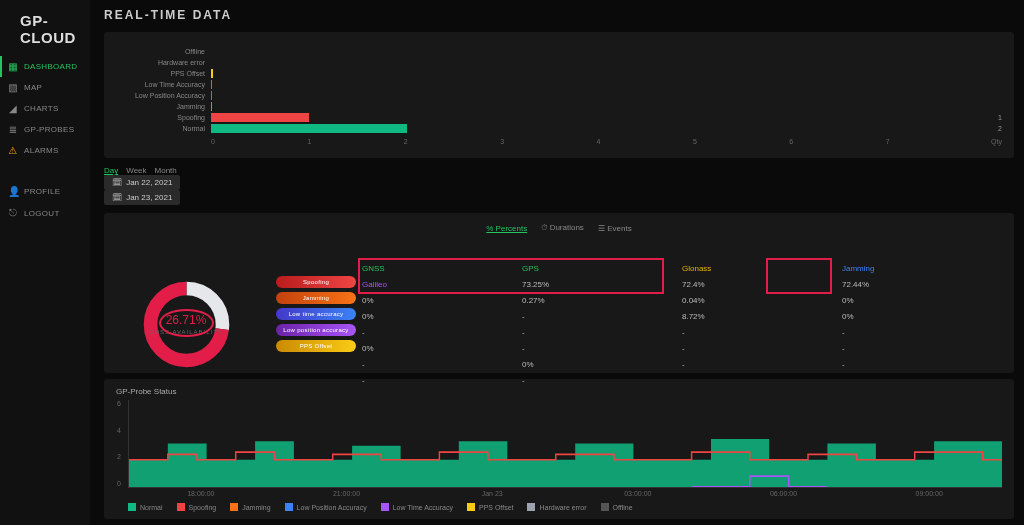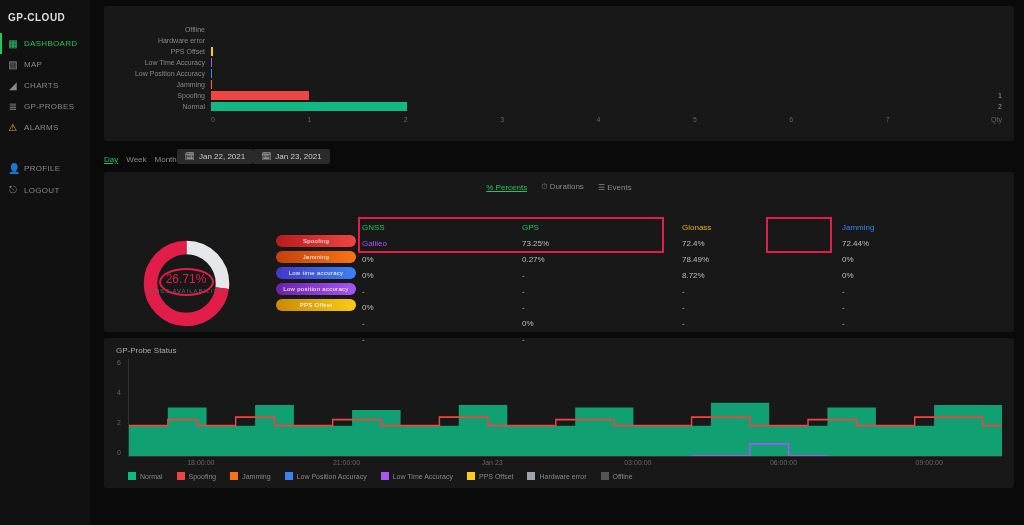--- a/index.html
+++ b/index.html
@@ -17,23 +17,23 @@
 .sidebar {
   width: 90px;
   background: #111;
   display: flex;
   flex-direction: column;
   padding-top: 6px;
 }
 .logo {
   color: #ddd;
   font-weight: 600;
-  font-size: 10px;
+  font-size: 15px;
   letter-spacing: 0.5px;
-  padding: 6px 8px 10px 8px;
+  padding: 6px 8px 10px 20px;
 }
 .nav-item {
   display: flex;
   align-items: center;
   gap: 6px;
   padding: 5px 8px;
   color: #888;
   font-size: 8px;
   letter-spacing: 0.3px;
   cursor: pointer;
@@ -72,21 +72,21 @@
 .donut-label .sub { color: #666; font-size: 6px; letter-spacing: 1px; margin-top: 2px; }
 .rt-bars { flex: 1; display: flex; flex-direction: column; gap: 2px; }
 .rt-bar-row { display: flex; align-items: center; height: 11px; }
 .rt-bar-label { width: 95px; text-align: right; color: #888; font-size: 7px; padding-right: 6px; }
 .rt-bar-track { flex: 1; height: 9px; position: relative; }
 .rt-bar-seg { height: 100%; }
 .rt-bar-val { color: #999; font-size: 7px; margin-left: 4px; }
 .rt-axis { display: flex; margin-left: 95px; margin-top: 2px; font-size: 7px; color: #666; }
 .rt-axis span { flex: 1; }
 
-.controls-row { display: flex; align-items: flex-end; gap: 0; font-size: 8px; padding: 2px 0; }
+.controls-row { display: flex; align-items: flex-start; gap: 0; font-size: 8px; padding: 2px 0; flex-direction: column; }
 .period-tabs { display: flex; gap: 8px; }
 .period-tab { color: #888; text-decoration: none; cursor: pointer; }
 .period-tab.active { color: #22c55e; text-decoration: underline; }
 .date-pill { background: #2a2a2a; color: #ccc; padding: 3px 8px; border-radius: 2px; font-size: 8px; display: flex; align-items: center; gap: 4px;}
 
 .avail-panel { display: flex; flex-direction: column; gap: 21px; height: 160px; }
 .view-tabs { display: flex; gap: 14px; justify-content: center; font-size: 8px; padding: 2px 0 6px 0; }
 .view-tab { color: #888; cursor: pointer; display: flex; align-items: center; gap: 3px;}
 .view-tab.active { color: #22c55e; text-decoration: underline; }
 .avail-body { display: flex; gap: 20px; }
@@ -156,20 +156,21 @@
         <span>PROFILE</span>
       </div>
       <div class="nav-item">
         <span class="icon">⎋</span>
         <span>LOGOUT</span>
       </div>
     </div>
 </div>
 
 <div class="main">
+  <div class="title">REAL-TIME DATA</div>
 
   <div class="panel realtime-panel">
     <div class="rt-bars">
       <div id="rt-bars-rows">
           <div class="rt-bar-row">
             <div class="rt-bar-label">Offline</div>
             <div class="rt-bar-track">
               <div class="rt-bar-seg" style="width:0%;background:#555"></div>
             </div>
           </div>
@@ -283,21 +284,21 @@
         <div class="hdr gnss">GNSS</div>
             <div class="hdr gps">GPS</div>
             <div class="hdr glonass">Glonass</div>
             <div class="hdr beidou">Jamming</div>
             <div class="hdr galileo">Galileo</div>
             <div class="cell">73.25%</div>
             <div class="cell">72.4%</div>
             <div class="cell">72.44%</div>
             <div class="cell">0%</div>
             <div class="cell">0.27%</div>
-            <div class="cell">78.49%</div>
+            <div class="cell">0.04%</div>
             <div class="cell">0%</div>
             <div class="cell">0%</div>
             <div class="cell">-</div>
             <div class="cell">8.72%</div>
             <div class="cell">0%</div>
             <div class="cell">-</div>
             <div class="cell">-</div>
             <div class="cell">-</div>
             <div class="cell">-</div>
             <div class="cell">0%</div>

